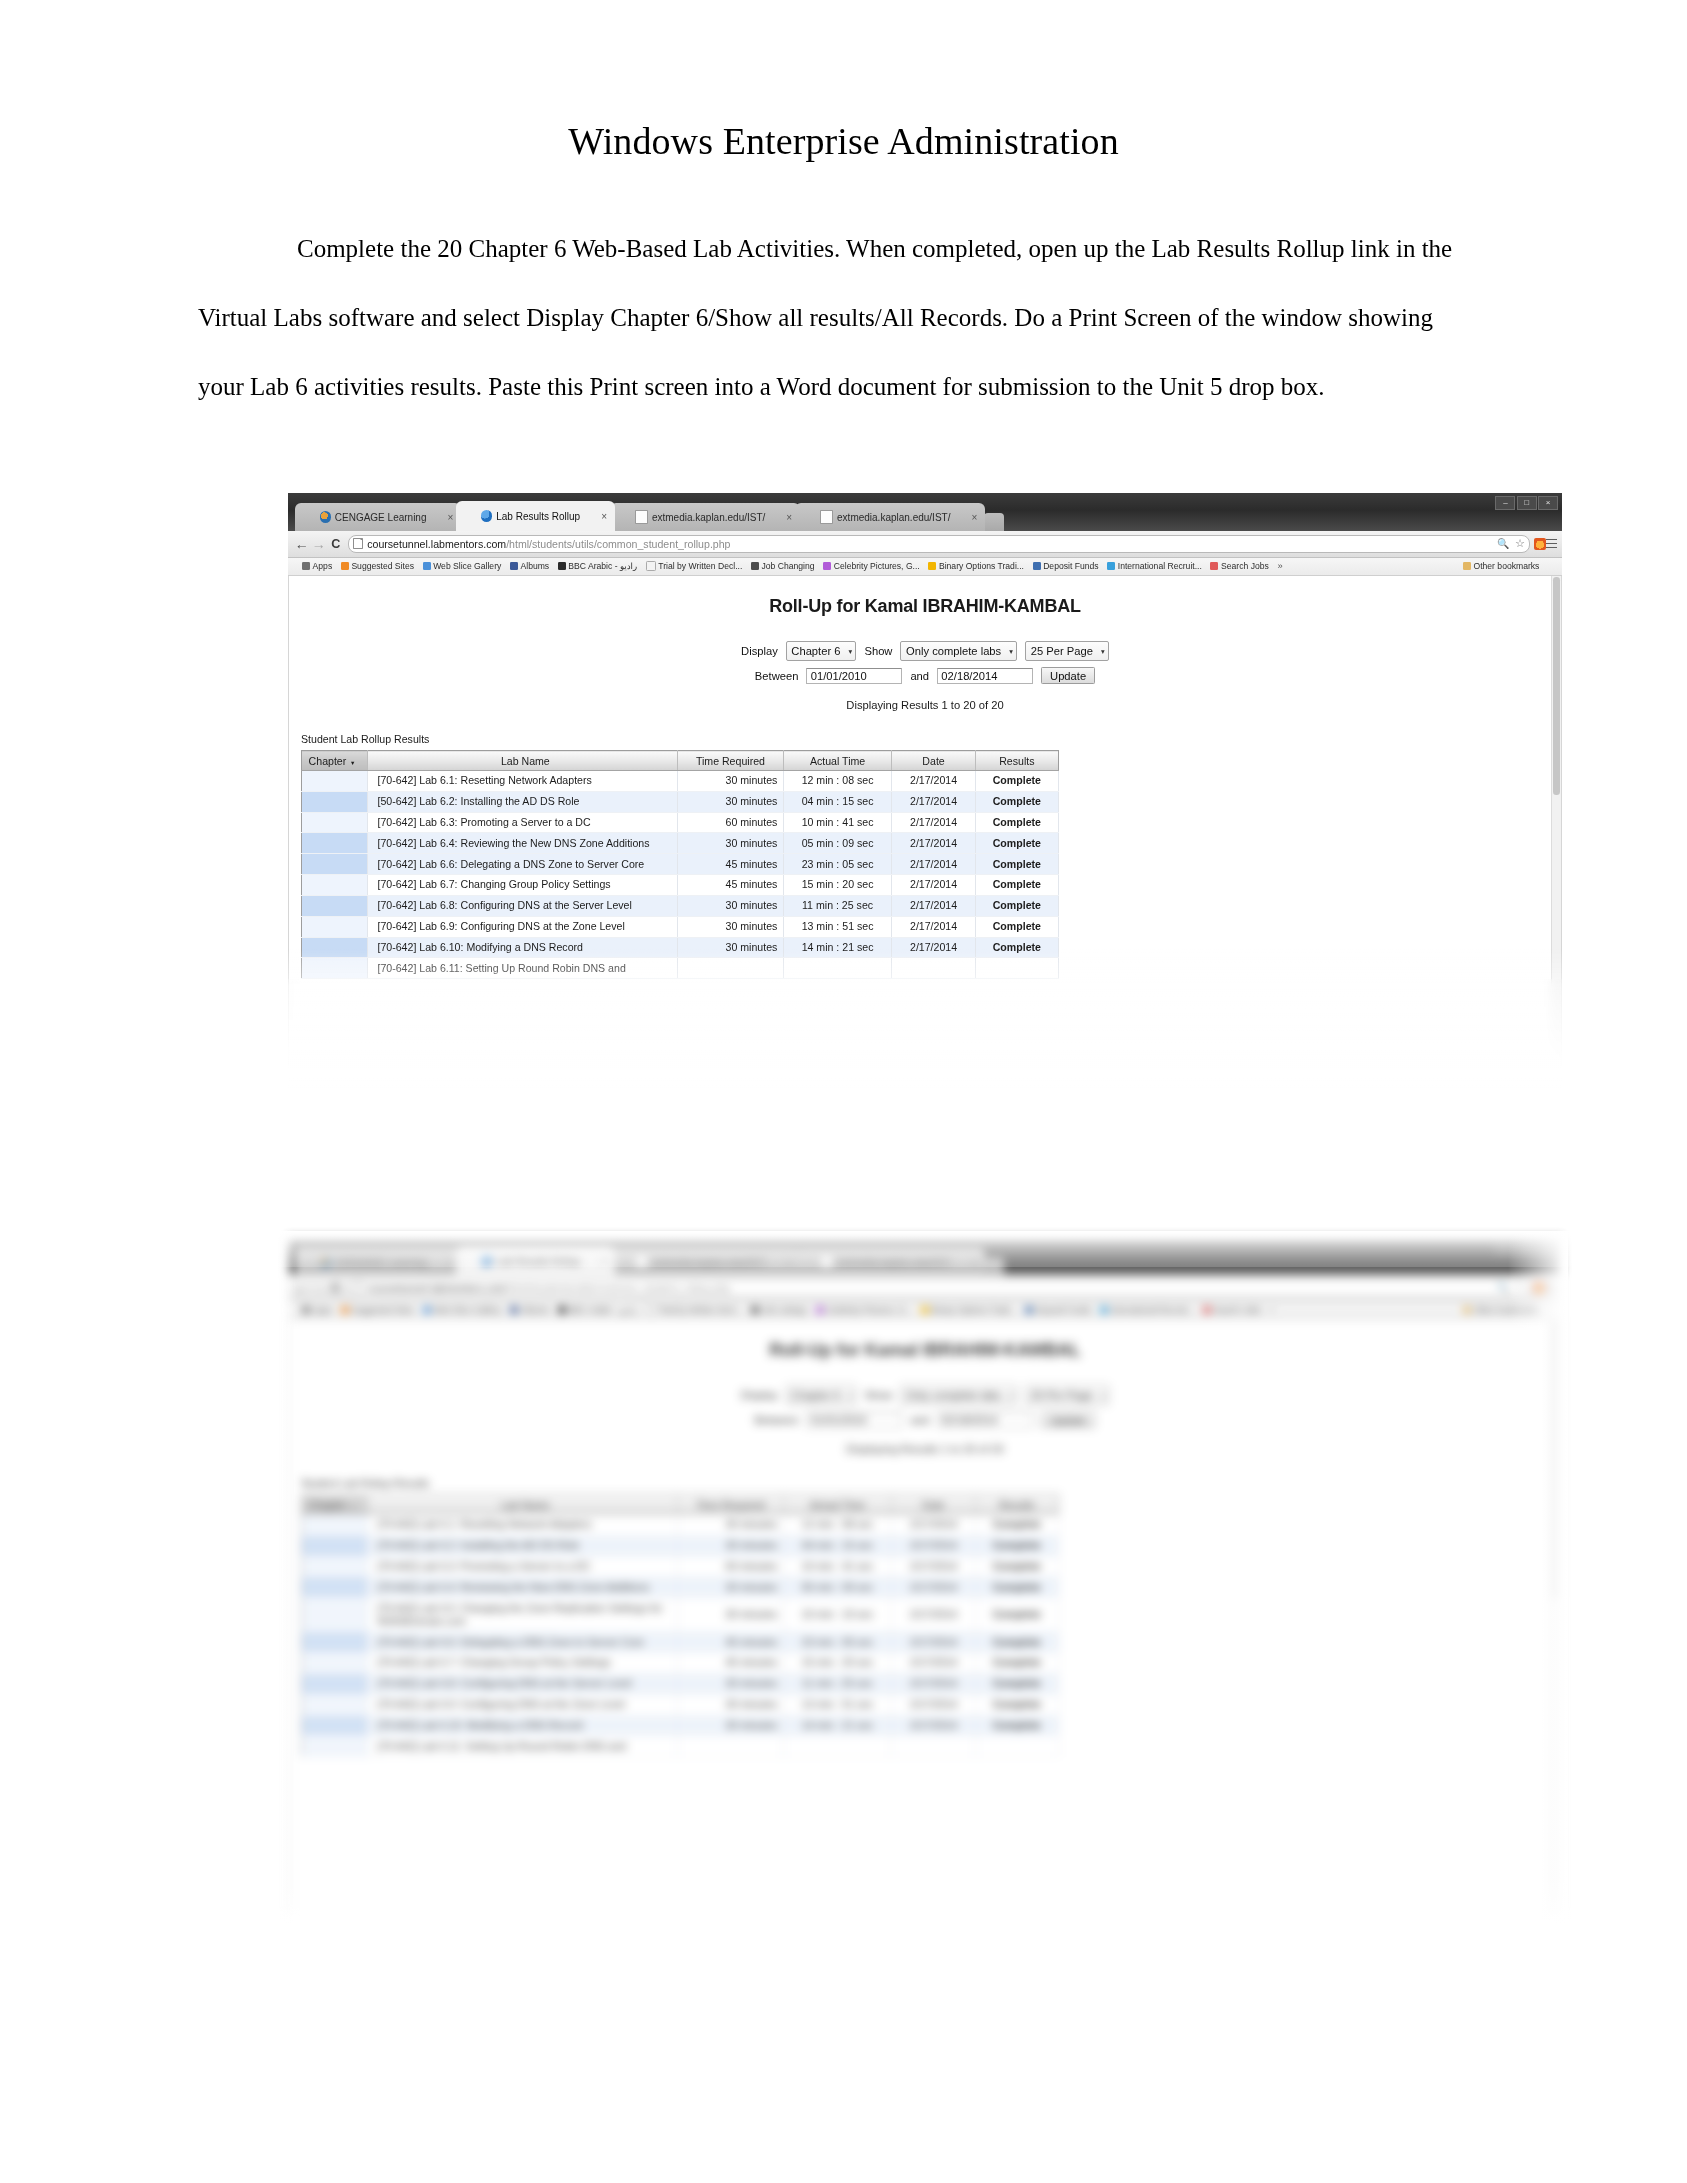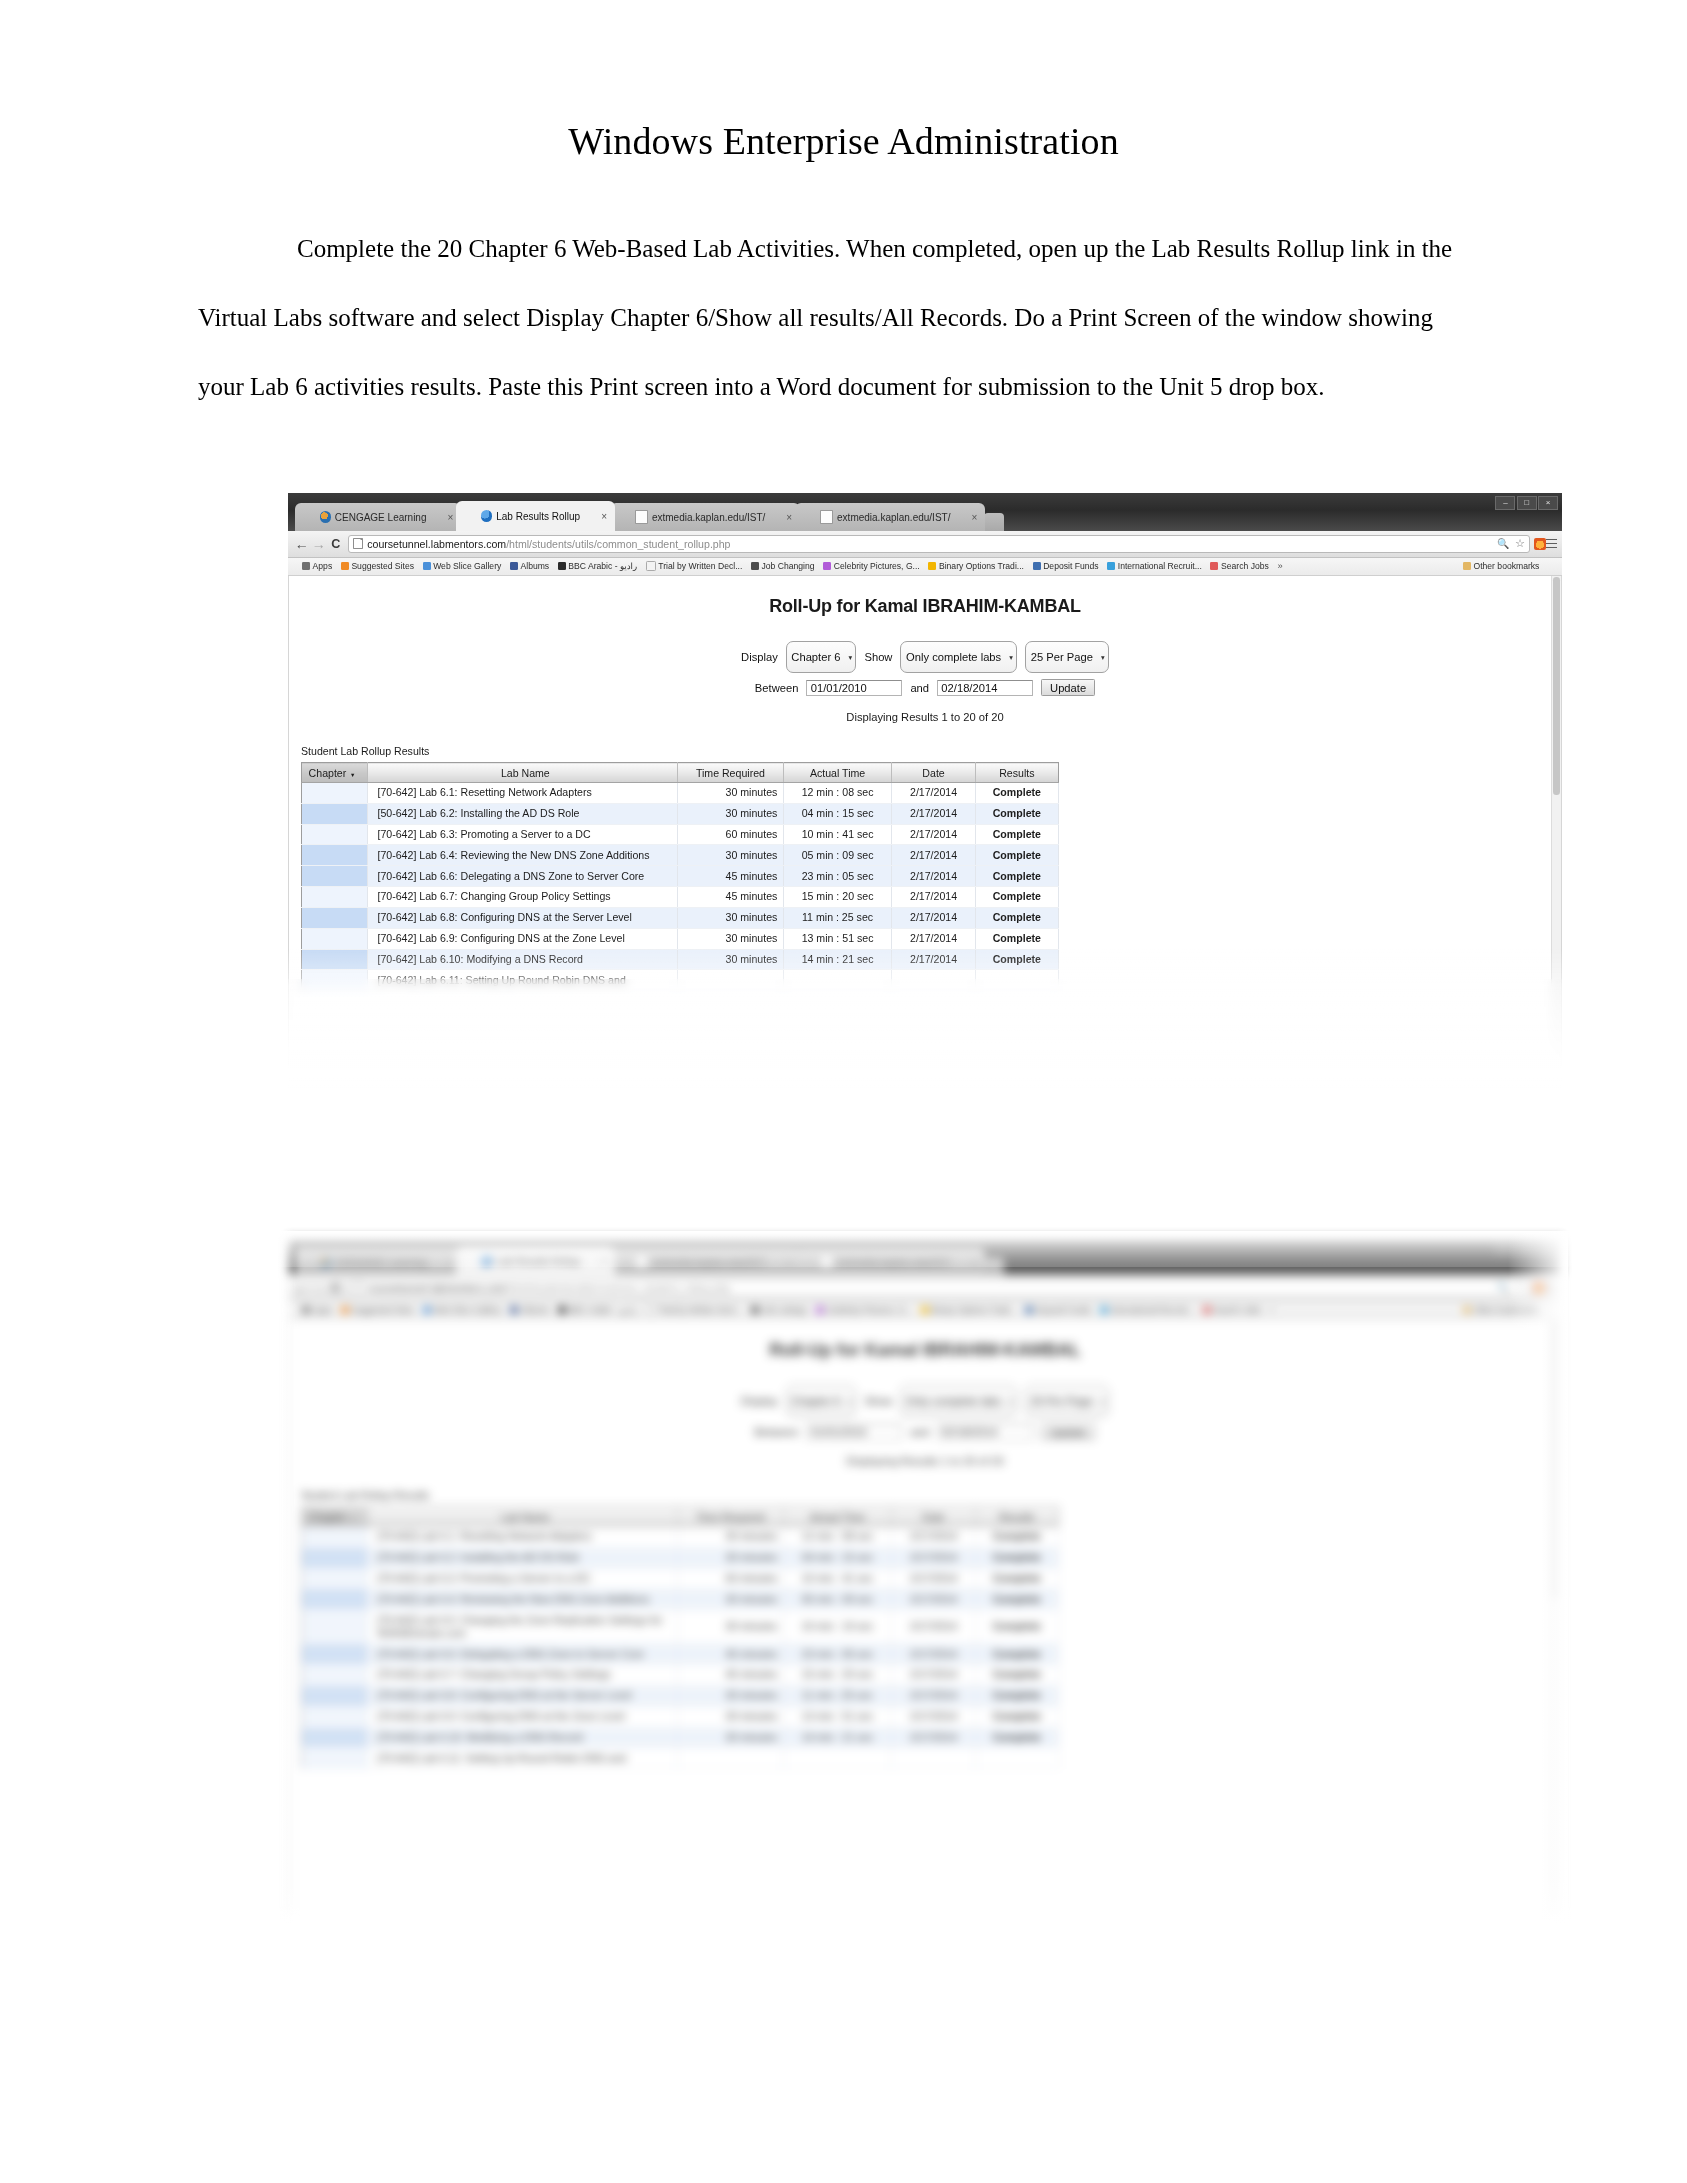--- a/index.html
+++ b/index.html
@@ -167,21 +167,21 @@
     text-align: center;
     flex: 0 0 auto;
   }
   .navbtn.fwd { color: #a6a6a6; }
   .navbtn.reload { font-size: 12.6px; font-weight: bold; color: #3a3a3a; }
   .omnibox {
     flex: 1 1 auto;
     height: 17px;
     background: #fff;
     border: 0.7px solid #b9b9b9;
-    border-radius: 3px;
+    border-radius: 8px;
     margin: 0 4px;
     display: flex;
     align-items: center;
     padding: 8px 4px;
     box-sizing: border-box;
   }
   .omni-pageicon {
     width: 7.3px; height: 9.3px;
     background: #fff;
     border: 0.7px solid #8e8e8e;
@@ -295,26 +295,26 @@
     color: #111;
     text-align: center;
   }
   .ctl-row { display: flex; justify-content: center; align-items: center; gap: 8px; margin-bottom: 6px; }
   .ctl-label { font-size: 11.2px; }
   .sel {
     display: inline-flex;
     align-items: center;
     border: 0.7px solid #a2a2a2;
     background: linear-gradient(to bottom,#fdfdfd,#f0f0f0);
-    height: 32px;
+    height: 20px;
     padding: 0 3.3px 0 4.6px;
     box-sizing: border-box;
     font-size: 11.2px;
     color: #111;
-    border-radius: 7px;
+    border-radius: 2px;
   }
   .sel .caret { margin-left: 8px; font-size: 7.3px; color: #333; }
   .txtin {
     display: inline-flex;
     align-items: center;
     border: 0.7px solid #b4b4b4;
     border-top-color: #8f8f8f;
     background: #fff;
     height: 16px;
     padding: 0 3.3px;

